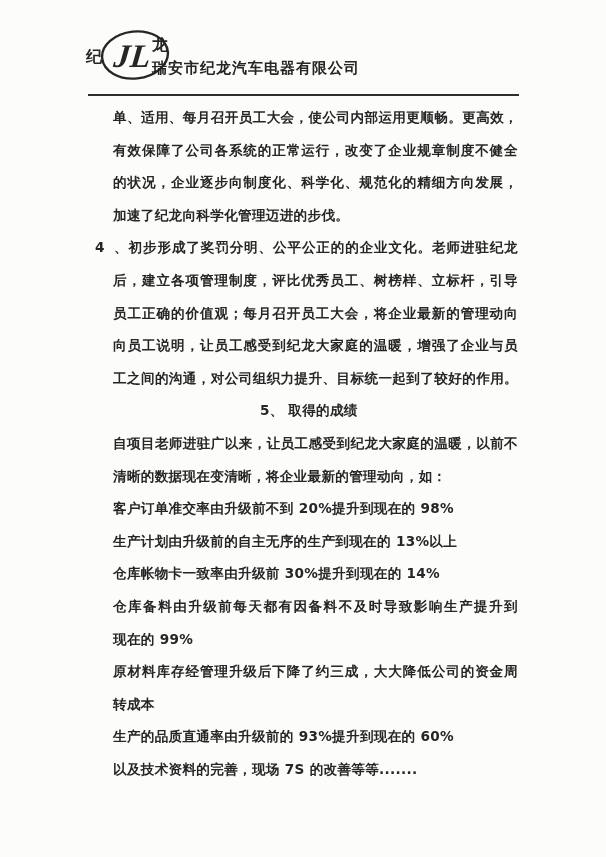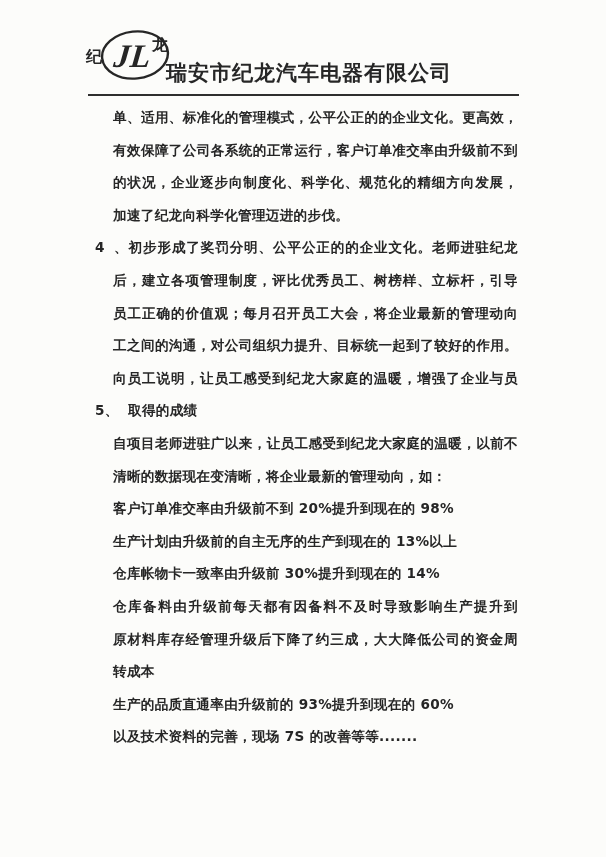--- a/index.html
+++ b/index.html
@@ -38,23 +38,23 @@
     font-weight: bold;
     color: var(--ink);
     z-index: 2;
     background: transparent;
   }
   .logo .cjk.left  { left: 2px;  top: 20px; }
   .logo .cjk.right { left: 68px; top: 8px;  }
 
   .company-name {
     position: absolute;
-    left: 166px;
+    left: 152px;
     top: 59px;
-    font-size: 21px;
+    font-size: 15px;
     font-weight: bold;
     letter-spacing: 1px;
     white-space: nowrap;
   }
   .divider {
     position: absolute;
     left: 88px;
     top: 94px;
     width: 431px;
     height: 2px;
@@ -70,21 +70,21 @@
     font-size: 13.6px;
     font-weight: 600;
   }
   .line {
     height: 32.6px;
     line-height: 32.6px;
     padding-left: 25px;
     white-space: nowrap;
     letter-spacing: 0.3px;
   }
-  .line.first { padding-left: 7px; }
+  .line.first { padding-left: 7px; text-align: center; }
   .line.fill {
     white-space: normal;
     text-align: justify;
     text-align-last: justify;
   }
   .num {
     display: inline-block;
     width: 33px;
   }
 </style>
@@ -100,35 +100,36 @@
     </svg>
     <span class="cjk left">纪</span>
     <span class="cjk right">龙</span>
   </div>
 
   <div class="company-name">瑞安市纪龙汽车电器有限公司</div>
 
   <div class="divider"></div>
 
   <div class="doc-body">
-      <div class="line fill"><span>单、适用、标准化的管理模式，公平公正的的企业文化。更高效，</span></div>
-      <div class="line fill"><span>有效保障了公司各系统的正常运行，客户订单准交率由升级前不到</span></div>
+      <div class="line fill"><span>单、适用、每月召开员工大会，使公司内部运用更顺畅。更高效，</span></div>
+      <div class="line fill"><span>有效保障了公司各系统的正常运行，改变了企业规章制度不健全</span></div>
       <div class="line fill"><span>的状况，企业逐步向制度化、科学化、规范化的精细方向发展，</span></div>
       <div class="line"><span>加速了纪龙向科学化管理迈进的步伐。</span></div>
       <div class="line first fill"><span class="num">4、</span><span>初步形成了奖罚分明、公平公正的的企业文化。老师进驻纪龙</span></div>
       <div class="line fill"><span>后，建立各项管理制度，评比优秀员工、树榜样、立标杆，引导</span></div>
       <div class="line fill"><span>员工正确的价值观；每月召开员工大会，将企业最新的管理动向</span></div>
+      <div class="line fill"><span>向员工说明，让员工感受到纪龙大家庭的温暖，增强了企业与员</span></div>
       <div class="line fill"><span>工之间的沟通，对公司组织力提升、目标统一起到了较好的作用。</span></div>
-      <div class="line fill"><span>向员工说明，让员工感受到纪龙大家庭的温暖，增强了企业与员</span></div>
       <div class="line first"><span class="num">5、</span><span>取得的成绩</span></div>
       <div class="line fill"><span>自项目老师进驻广以来，让员工感受到纪龙大家庭的温暖，以前不</span></div>
       <div class="line"><span>清晰的数据现在变清晰，将企业最新的管理动向，如：</span></div>
       <div class="line"><span>客户订单准交率由升级前不到 20%提升到现在的 98%</span></div>
       <div class="line"><span>生产计划由升级前的自主无序的生产到现在的 13%以上</span></div>
       <div class="line"><span>仓库帐物卡一致率由升级前 30%提升到现在的 14%</span></div>
       <div class="line fill"><span>仓库备料由升级前每天都有因备料不及时导致影响生产提升到</span></div>
+      <div class="line"><span>现在的 99%</span></div>
       <div class="line fill"><span>原材料库存经管理升级后下降了约三成，大大降低公司的资金周</span></div>
       <div class="line"><span>转成本</span></div>
       <div class="line"><span>生产的品质直通率由升级前的 93%提升到现在的 60%</span></div>
       <div class="line"><span>以及技术资料的完善，现场 7S 的改善等等.......</span></div>
     </div>
 
 </div>
 
 </body></html>

